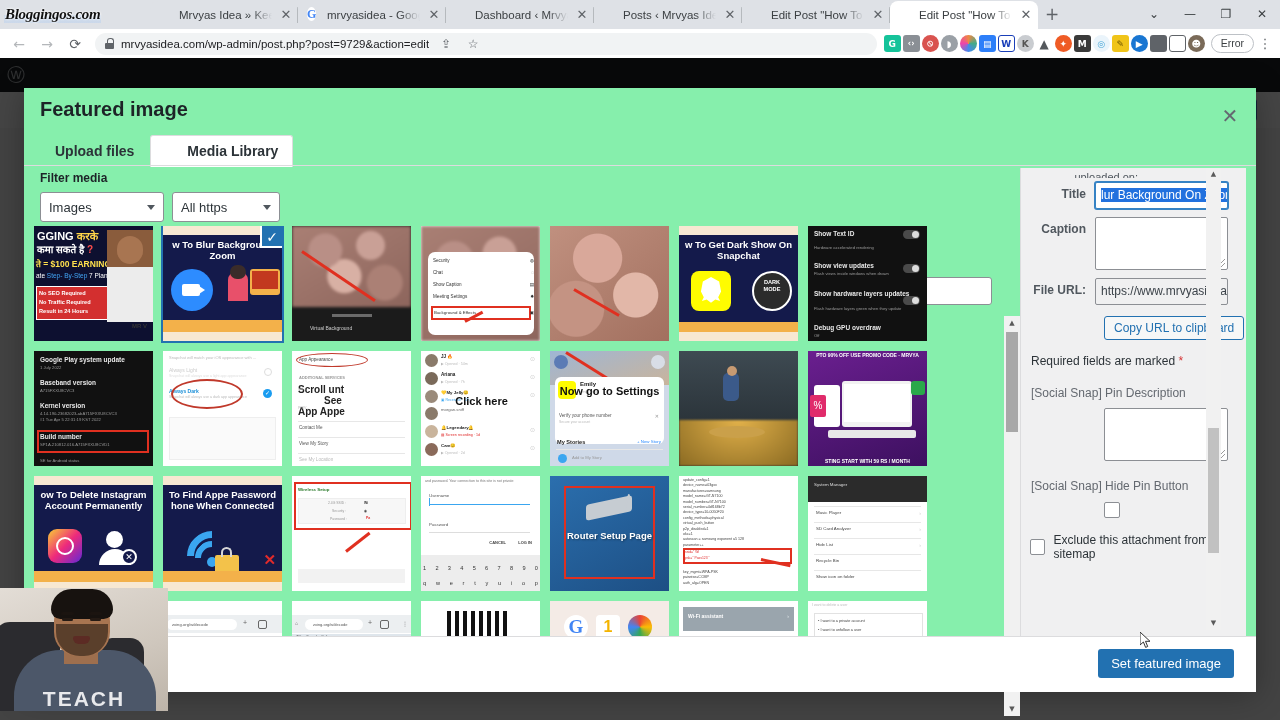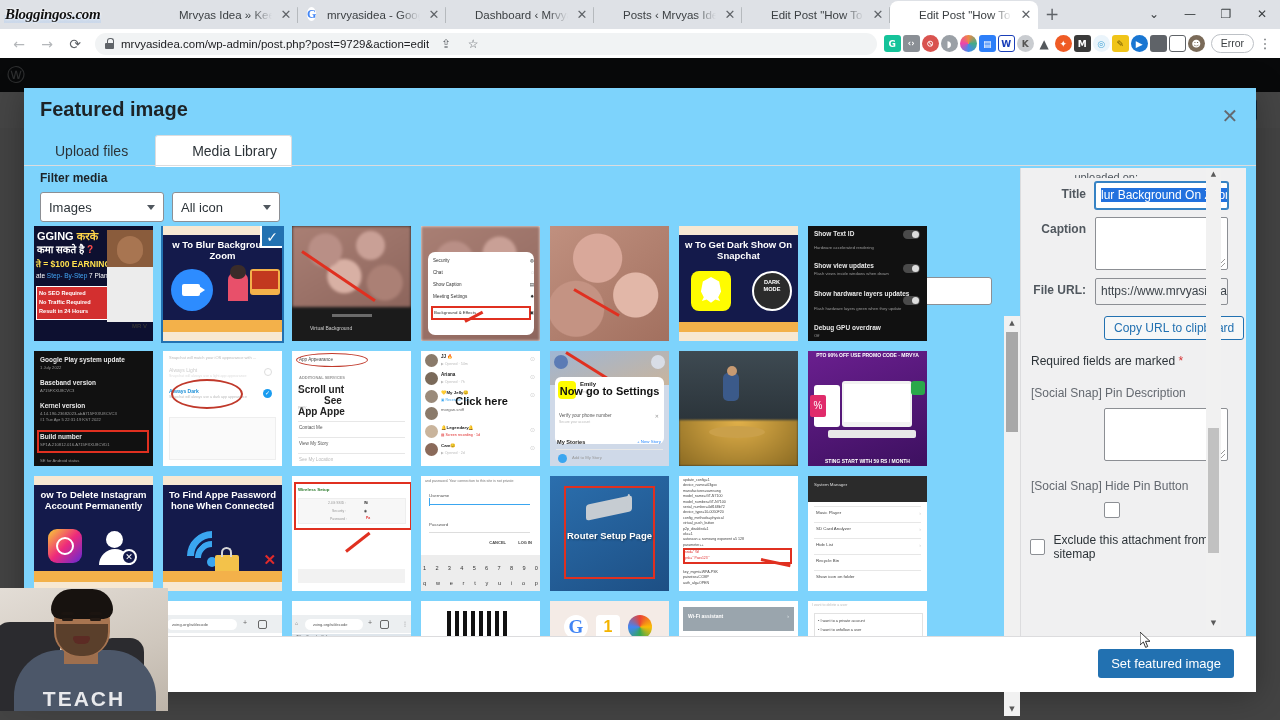--- a/index.html
+++ b/index.html
@@ -140,31 +140,31 @@
     border-left: 10px solid transparent; border-right: 10px solid transparent; border-bottom: 24px solid #fff;
   }
   .thrive-col { width: 160px; height: 36px; background: #3e6b1f; color: #e8f3dd; font-size: 11px; padding: 2px 8px; }
   .tpl-kits { background: #3b82c4; color: #fff; border-radius: 3px; padding: 5px 11px; font-size: 11px; }
 
   #modal-dim { position: absolute; top: 58px; left: 0; width: 1280px; height: 662px; background: rgba(0,0,0,.72); }
 
   
   #media-modal {
     position: absolute; left: 24px; top: 88px; width: 1232px; height: 604px;
-    background: #7dd3fc; box-shadow: 0 3px 30px rgba(0,0,0,.3);
+    background: #86efac; box-shadow: 0 3px 30px rgba(0,0,0,.3);
   }
   #modal-close {
     position: absolute; right: 8px; top: 10px; width: 36px; height: 36px;
     color: #646970; font-size: 20px; line-height: 36px; text-align: center;
     font-family: "DejaVu Sans", sans-serif;
   }
   #modal-title {
     position: absolute; left: 16px; top: 10px; font-size: 20px; font-weight: 600; color: #1d2327;
   }
-  #modal-tabs { position: absolute; left: 16px; top: 46px; display: flex; gap: 12px; }
+  #modal-tabs { position: absolute; left: 16px; top: 46px; display: flex; gap: 1px; font-weight: bold; }
   .mtab {
     font-size: 14px; color: #2c3338; padding: 7px 14px 8px; position: relative; top: 1px;
     border: 1px solid transparent; border-bottom: none;
   }
   .mtab.active { background: #fff; border-color: #dcdcde; border-radius: 3px 3px 0 0; padding-left: 36px; }
   #tabs-rule { position: absolute; left: 0; right: 0; top: 77px; height: 1px; background: #dcdcde; }
 
   #filter-label { position: absolute; left: 16px; top: 83px; font-size: 12px; font-weight: bold; color: #1d2327; }
   .wp-select {
     position: absolute; top: 104px; height: 30px; background: #fff;
@@ -472,21 +472,21 @@
     <div class="mtab active">Media Library</div>
   </div>
   <div id="tabs-rule"></div>
 
   <div id="filter-label">Filter media</div>
   <div class="wp-select" id="sel-type">
     <span>Images</span>
     <span class="sel-caret"></span>
   </div>
   <div class="wp-select" id="sel-date">
-    <span>All icon</span>
+    <span>All https</span>
     <span class="sel-caret"></span>
   </div>
 
   <div id="search-label">Search</div>
   <div id="search-input"></div>
 
   <div id="grid-wrap">
     <div id="grid">
 
       <div class="thumb">

